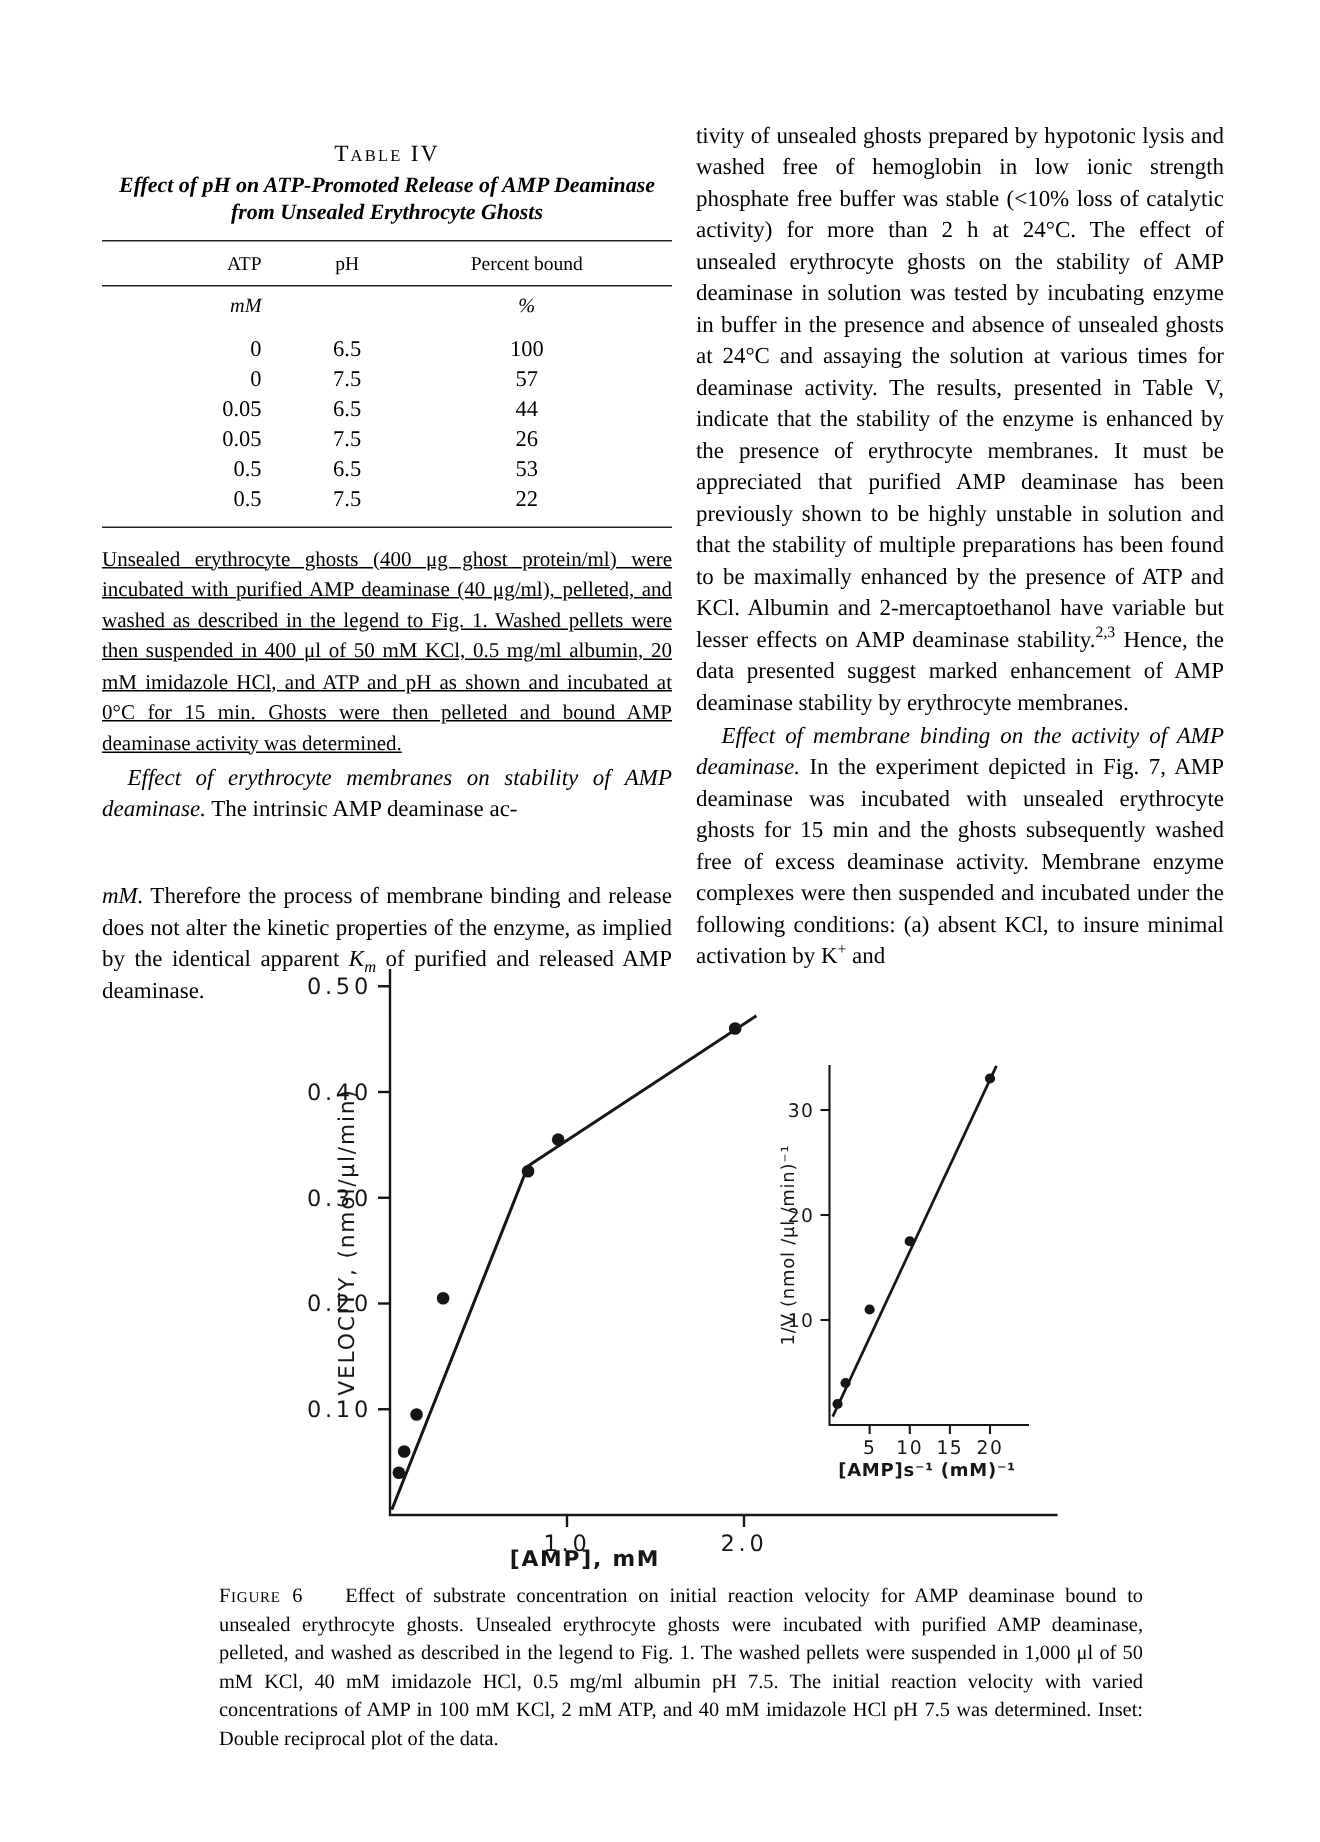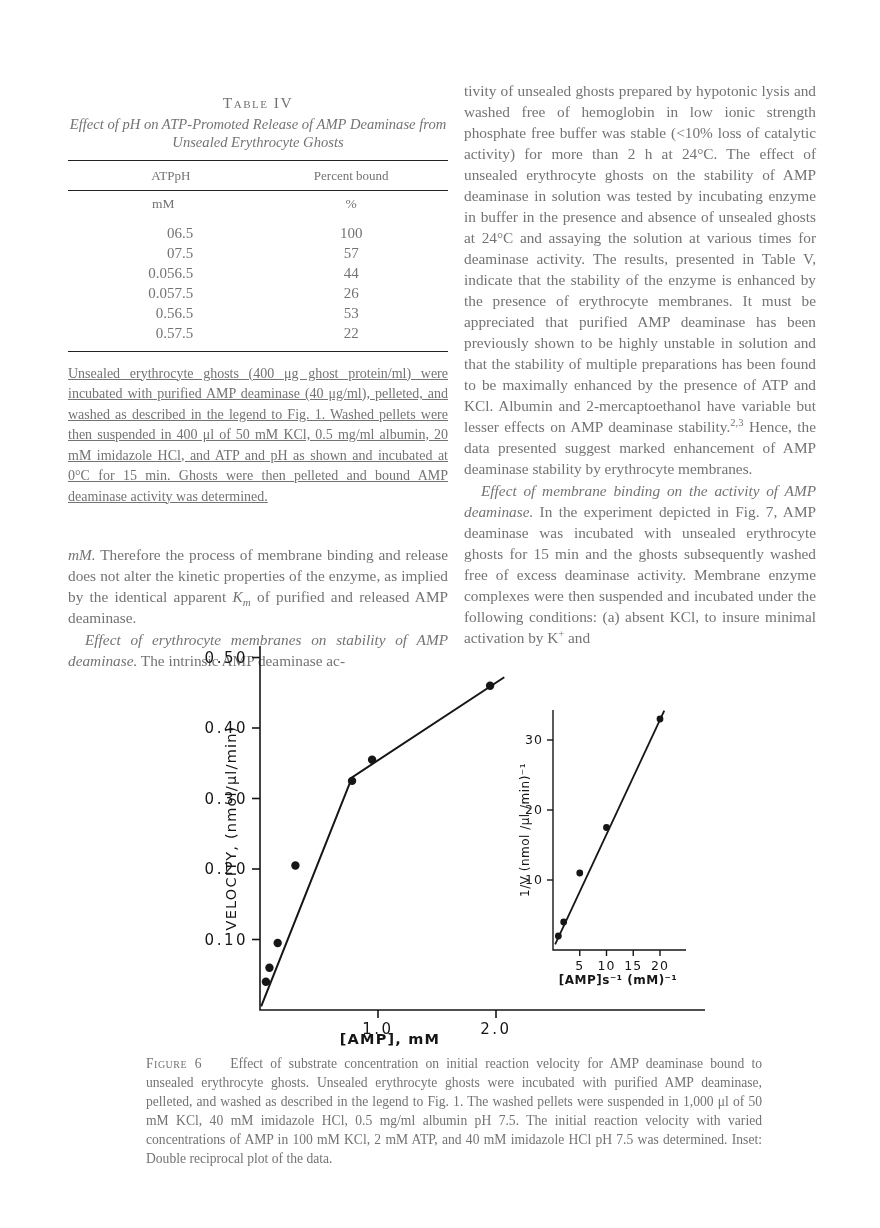--- a/index.html
+++ b/index.html
@@ -1,32 +1,32 @@
 <!DOCTYPE html>
 <html><head>
 <meta charset="utf-8">
 <style>
   html,body{margin:0;padding:0;background:#ffffff;}
-  .page{position:relative;width:880px;height:1228px;background:#ffffff;color:#737373;
+  .page{position:relative;width:880px;height:1228px;background:#ffffff;color:#000000;
         font-family:"Liberation Serif",serif;overflow:hidden;}
 
   .left-col{position:absolute;left:68px;top:94px;width:380px;}
   .right-col{position:absolute;left:464px;top:80px;width:352px;}
 
   .tbl-label{text-align:center;font-variant:small-caps;font-size:15.5px;letter-spacing:1.5px;}
-  .tbl-title{text-align:center;font-style:italic;font-size:14.6px;line-height:18px;margin-top:3px;}
+  .tbl-title{text-align:center;font-style:italic;font-size:14.6px;line-height:18px;margin-top:3px;font-weight:bold;}
 
   table.tbl{width:100%;border-collapse:collapse;margin-top:9px;
             border-top:1.5px solid #222;border-bottom:1.5px solid #222;}
   table.tbl th{font-weight:normal;font-size:13px;padding:7px 0 6px;border-bottom:1.3px solid #222;}
   table.tbl td{font-size:15px;padding:1.5px 0;}
   .c1{width:28%;text-align:right;padding-left:40px !important;}
-  .c2{width:30%;text-align:left;}
+  .c2{width:30%;text-align:center;}
   .c3{width:42%;text-align:center;padding-right:34px !important;}
-  tr.units td{font-size:13.5px;padding-top:5px;padding-bottom:11px;}
+  tr.units td{font-style:italic;font-size:13.5px;padding-top:5px;padding-bottom:11px;}
   tbody tr:last-child td{padding-bottom:9px;}
 
   .footnote{margin:12px 0 0 0;font-size:14px;line-height:20.5px;text-align:justify;text-decoration:underline;}
 
   .para{margin:0;font-size:15.3px;line-height:21px;text-align:justify;}
   .para.cont{margin-top:37px;}
   .para.ind{text-indent:17px;margin-top:1px;}
   .it{font-style:italic;}
   sup.sup{font-size:10.5px;line-height:0;}
   sub.sb{font-size:11px;line-height:0;font-style:italic;}
@@ -92,23 +92,23 @@
           <tr>
             <td class="c1">0.5</td>
             <td class="c2">7.5</td>
             <td class="c3">22</td>
           </tr>
         </tbody>
       </table>
       <p class="footnote">Unsealed erythrocyte ghosts (400 μg ghost protein/ml) were incubated with purified AMP deaminase (40 μg/ml), pelleted, and washed as described in the legend to Fig. 1. Washed pellets were then suspended in 400 μl of 50 mM KCl, 0.5 mg/ml albumin, 20 mM imidazole HCl, and ATP and pH as shown and incubated at 0°C for 15 min. Ghosts were then pelleted and bound AMP deaminase activity was determined.</p>
     </div>
 
+    <p class="para ind"><span class="it">Effect of erythrocyte membranes on stability of AMP deaminase.</span><span>  The intrinsic AMP deaminase ac-</span></p>
+
     <p class="para cont"><span class="it">mM.</span><span> Therefore the process of membrane binding and release does not alter the kinetic properties of the enzyme, as implied by the identical apparent </span><span class="it">K</span><sub class="sb">m</sub><span> of purified and released AMP deaminase.</span></p>
-
-    <p class="para ind"><span class="it">Effect of erythrocyte membranes on stability of AMP deaminase.</span><span>  The intrinsic AMP deaminase ac-</span></p>
   </section>
 
   <section class="right-col">
     <p class="para"><span>tivity of unsealed ghosts prepared by hypotonic lysis and washed free of hemoglobin in low ionic strength phosphate free buffer was stable (&lt;10% loss of catalytic activity) for more than 2 h at 24°C. The effect of unsealed erythrocyte ghosts on the stability of AMP deaminase in solution was tested by incubating enzyme in buffer in the presence and absence of unsealed ghosts at 24°C and assaying the solution at various times for deaminase activity. The results, presented in Table V, indicate that the stability of the enzyme is enhanced by the presence of erythrocyte membranes. It must be appreciated that purified AMP deaminase has been previously shown to be highly unstable in solution and that the stability of multiple preparations has been found to be maximally enhanced by the presence of ATP and KCl. Albumin and 2-mercaptoethanol have variable but lesser effects on AMP deaminase stability.</span><sup class="sup">2,3</sup><span> Hence, the data presented suggest marked enhancement of AMP deaminase stability by erythrocyte membranes.</span></p>
 
     <p class="para ind"><span class="it">Effect of membrane binding on the activity of AMP deaminase.</span><span>  In the experiment depicted in Fig. 7, AMP deaminase was incubated with unsealed erythrocyte ghosts for 15 min and the ghosts subsequently washed free of excess deaminase activity. Membrane enzyme complexes were then suspended and incubated under the following conditions: (a) absent KCl, to insure minimal activation by K</span><sup class="sup">+</sup><span> and</span></p>
   </section>
 
   <svg id="figure-svg" class="figure" viewBox="0 0 620 425">
       <path d="M 120 14 L 120 378 L 565 378" stroke="#161616" stroke-width="1.6" fill="none"></path>

